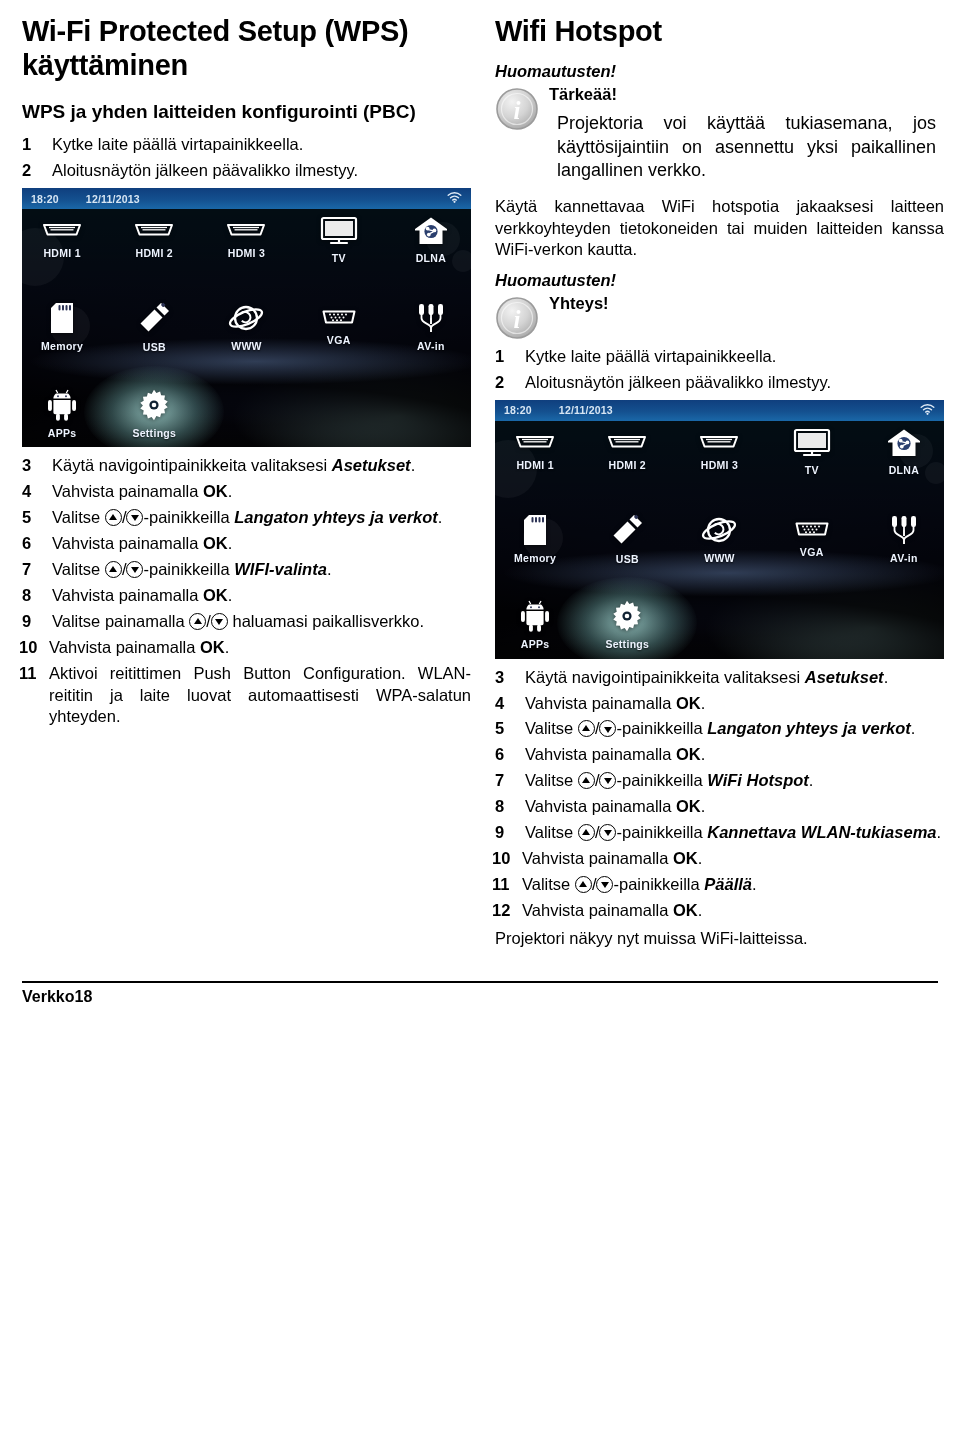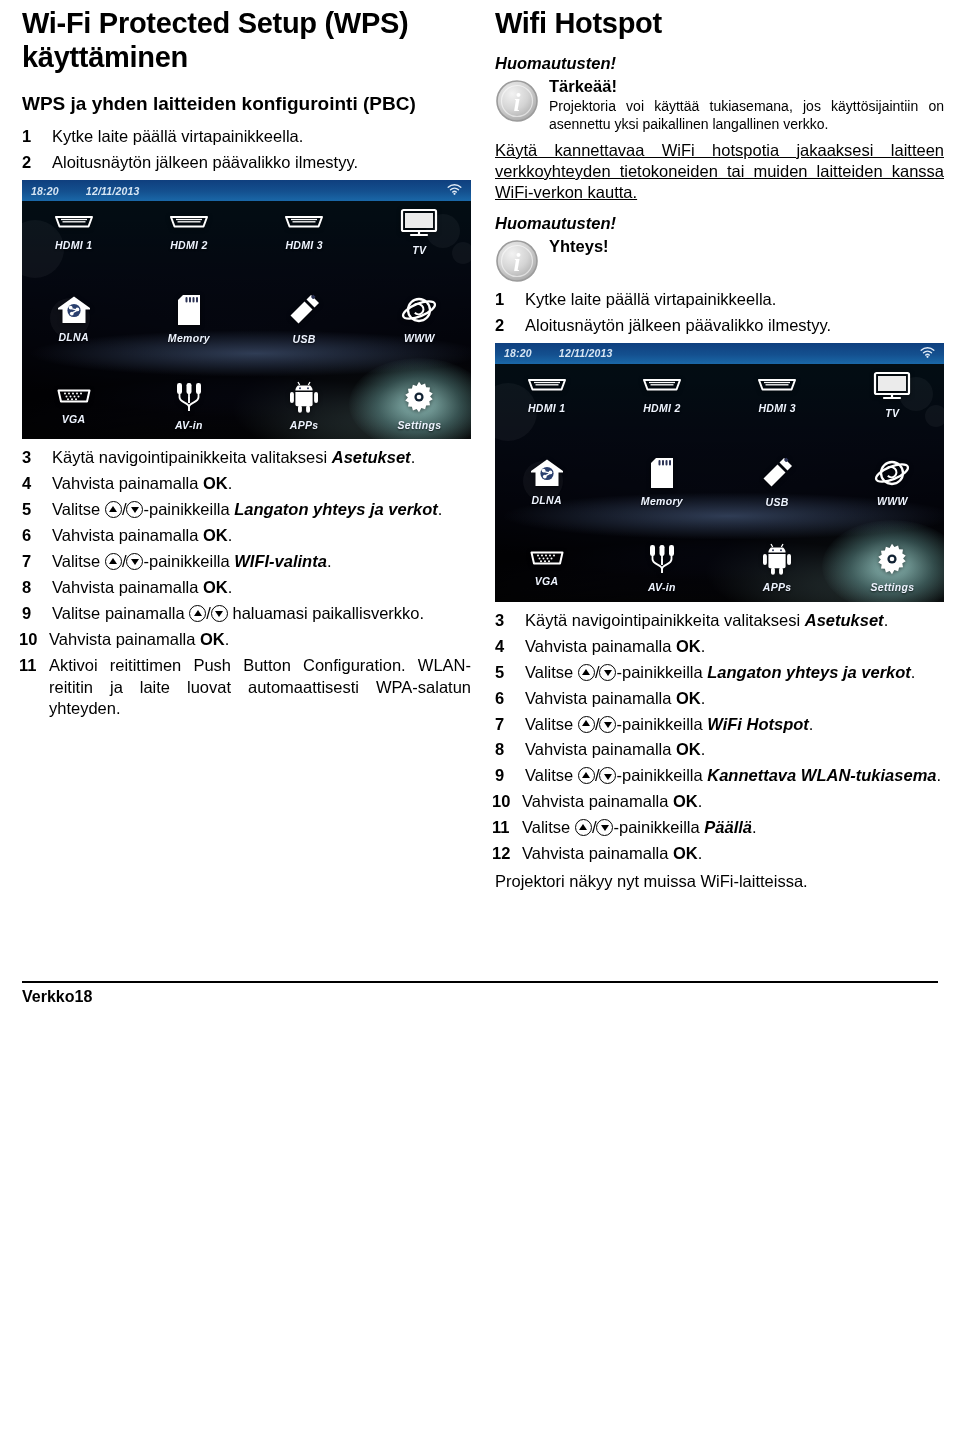--- a/index.html
+++ b/index.html
@@ -5,21 +5,21 @@
   * { box-sizing: border-box; }
   html, body { margin:0; padding:0; }
   body {
     width:960px; height:1448px;
     background:#ffffff;
     font-family:"Liberation Sans", sans-serif;
     color:#000;
     position:relative;
     overflow:hidden;
   }
-  .page { position:relative; width:960px; height:1028px; padding:0 22px; }
+  .page { position:relative; width:960px; height:1028px; padding:8px 22px; }
 
   .columns { display:flex; gap:24px; align-items:flex-start; }
   .col { width:449px; }
   .col-right { width:449px; }
 
   h1.title {
     font-size:29px; font-weight:bold; line-height:1.18;
     margin:6px 0 14px 0; letter-spacing:-0.3px;
   }
   h2.subhead {
@@ -46,39 +46,39 @@
   b, strong { font-weight:bold; }
   .it { font-style:italic; font-weight:bold; }
   .plainline { font-size:16.5px; line-height:1.33; margin:6px 0 0 0; }
 
   
   .note-title { font-size:16.5px; font-weight:bold; font-style:italic; margin:10px 0 4px 0; }
   .note { display:flex; gap:10px; align-items:flex-start; margin-bottom:6px; }
   .note-icon { flex:0 0 auto; width:44px; height:44px; margin-top:2px; }
   .note-body { flex:1 1 auto; }
   .note-head { font-size:16.5px; font-weight:bold; margin:0 0 1px 0; }
-  .note-text { font-size:14px; line-height:1.30; margin:0; text-align:justify; hyphens:auto; }
+  .note-text { font-size:18px; line-height:1.30; margin:8px; text-align:justify; hyphens:auto; }
 
   
   .key {
     display:inline-block; width:17px; height:17px; border:1.6px solid #000;
     border-radius:50%; position:relative; vertical-align:-3px; margin:0 0px;
   }
   .key::after {
     content:""; position:absolute; left:50%; top:50%;
     transform:translate(-50%,-50%);
     width:0; height:0; border-left:4.4px solid transparent; border-right:4.4px solid transparent;
   }
   .key.up::after { border-bottom:6.4px solid #000; margin-top:-0.6px; }
   .key.down::after { border-top:6.4px solid #000; margin-top:0.6px; }
 
   
   .shot {
     width:449px; height:259px; position:relative; overflow:hidden;
-    background:#ef4444; margin:6px 0 8px 0;font-style:italic;
+    background:#ef4444; margin:6px 0 8px 0;
   }
   .shot .bg {
     position:absolute; inset:0;
     background:
       radial-gradient(ellipse 130% 70% at 50% 118%, rgba(255,255,255,0.0) 0%, rgba(0,0,0,0.9) 60%),
       radial-gradient(ellipse 60% 36% at 84% 88%, rgba(180,235,230,0.55) 0%, rgba(180,235,230,0.0) 62%),
       radial-gradient(ellipse 90% 48% at 50% 58%, rgba(60,90,190,0.50) 0%, rgba(10,12,40,0.0) 70%),
       linear-gradient(180deg, #1f8fc4 0%, #1d7cc0 13%, #2a4ba4 38%, #191f5e 62%, #0a0a1c 82%, #050507 100%);
   }
   .shot .sheen {
@@ -90,21 +90,21 @@
     position:absolute; left:0; right:0; top:0; height:21px;
     background:linear-gradient(180deg,#0f3f7e 0%, #14508f 55%, #1a68a8 100%);
     color:#d7e6f4; font-size:10.5px; display:flex; align-items:center;
     padding:0 9px; letter-spacing:0.2px;
   }
   .statusbar .time { font-weight:bold; }
   .statusbar .date { margin-left:27px; font-weight:bold; }
   .statusbar .wifi { margin-left:auto; }
   .grid {
     position:absolute; left:0; right:0; top:21px; bottom:0;
-    display:grid; grid-template-columns:repeat(4,1fr); grid-template-rows:repeat(3,1fr);
+    display:grid; grid-template-columns:repeat(5,1fr); grid-template-rows:repeat(3,1fr);
     padding:4px 10px 6px 10px;
     gap:32px;
   }
   .tile { display:flex; flex-direction:column; align-items:center; justify-content:center; gap:6px; position:relative; }
   .tile .lbl { color:#eef4ff; font-size:10.5px; font-weight:bold; letter-spacing:0.3px; text-shadow:0 1px 2px rgba(0,0,0,.7); }
   .tile svg { display:block; filter:drop-shadow(0 1px 2px rgba(0,0,0,.55)); }
   .tile.glow::before {
     content:""; position:absolute; width:140px; height:92px; left:50%; top:46%;
     transform:translate(-50%,-50%); border-radius:50%;
     background:radial-gradient(ellipse at center, rgba(190,250,243,0.72) 0%, rgba(150,230,225,0.30) 42%, rgba(120,210,205,0) 72%);
@@ -367,21 +367,21 @@
             <circle cx="22" cy="22" r="15.5" fill="none" stroke="#ffffff" stroke-width="1.2" opacity=".55"></circle>
             <text x="22" y="32" font-family="Liberation Serif, serif" font-size="25" font-style="italic" font-weight="bold" fill="#ffffff" text-anchor="middle">i</text>
           </svg>
         </span>
         <div class="note-body">
           <p class="note-head">Tärkeää!</p>
           <p class="note-text">Projektoria voi käyttää tukiasemana, jos käyttösijaintiin on asennettu yksi paikallinen langallinen verkko.</p>
         </div>
       </div>
 
-      <p class="body" style="text-decoration:underline;">Käytä kannettavaa WiFi hotspotia jakaaksesi laitteen verkkoyhteyden tietokoneiden tai muiden laitteiden kanssa WiFi-verkon kautta.</p>
+      <p class="body" style="">Käytä kannettavaa WiFi hotspotia jakaaksesi laitteen verkkoyhteyden tietokoneiden tai muiden laitteiden kanssa WiFi-verkon kautta.</p>
 
       <div class="note-title">Huomautusten!</div>
       <div class="note">
         <span class="note-icon">
           <svg width="44" height="44" viewBox="0 0 44 44">
             <defs>
                 <radialGradient id="ig2" cx="38%" cy="32%" r="72%">
               <stop offset="0%" stop-color="#f2f2f2"></stop>
                   <stop offset="55%" stop-color="#d4d4d4"></stop>
                   <stop offset="100%" stop-color="#a9a9a9"></stop>

